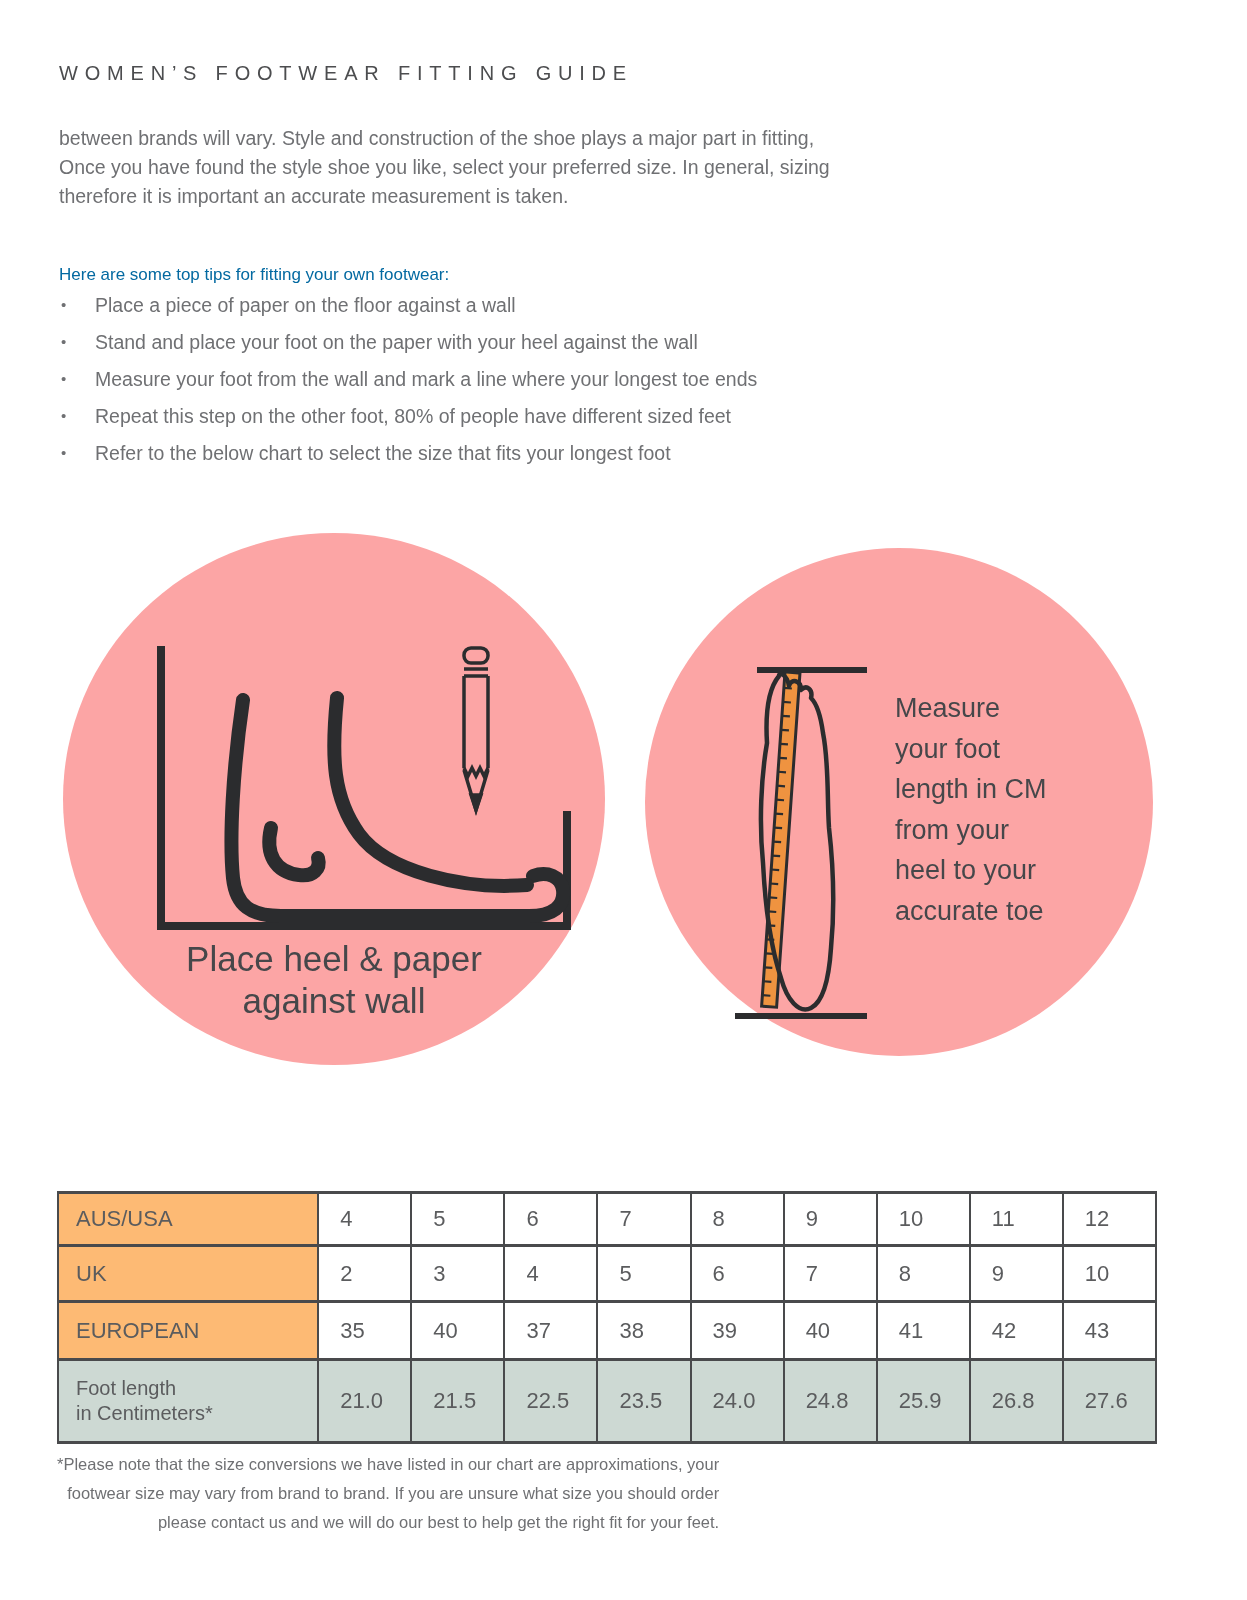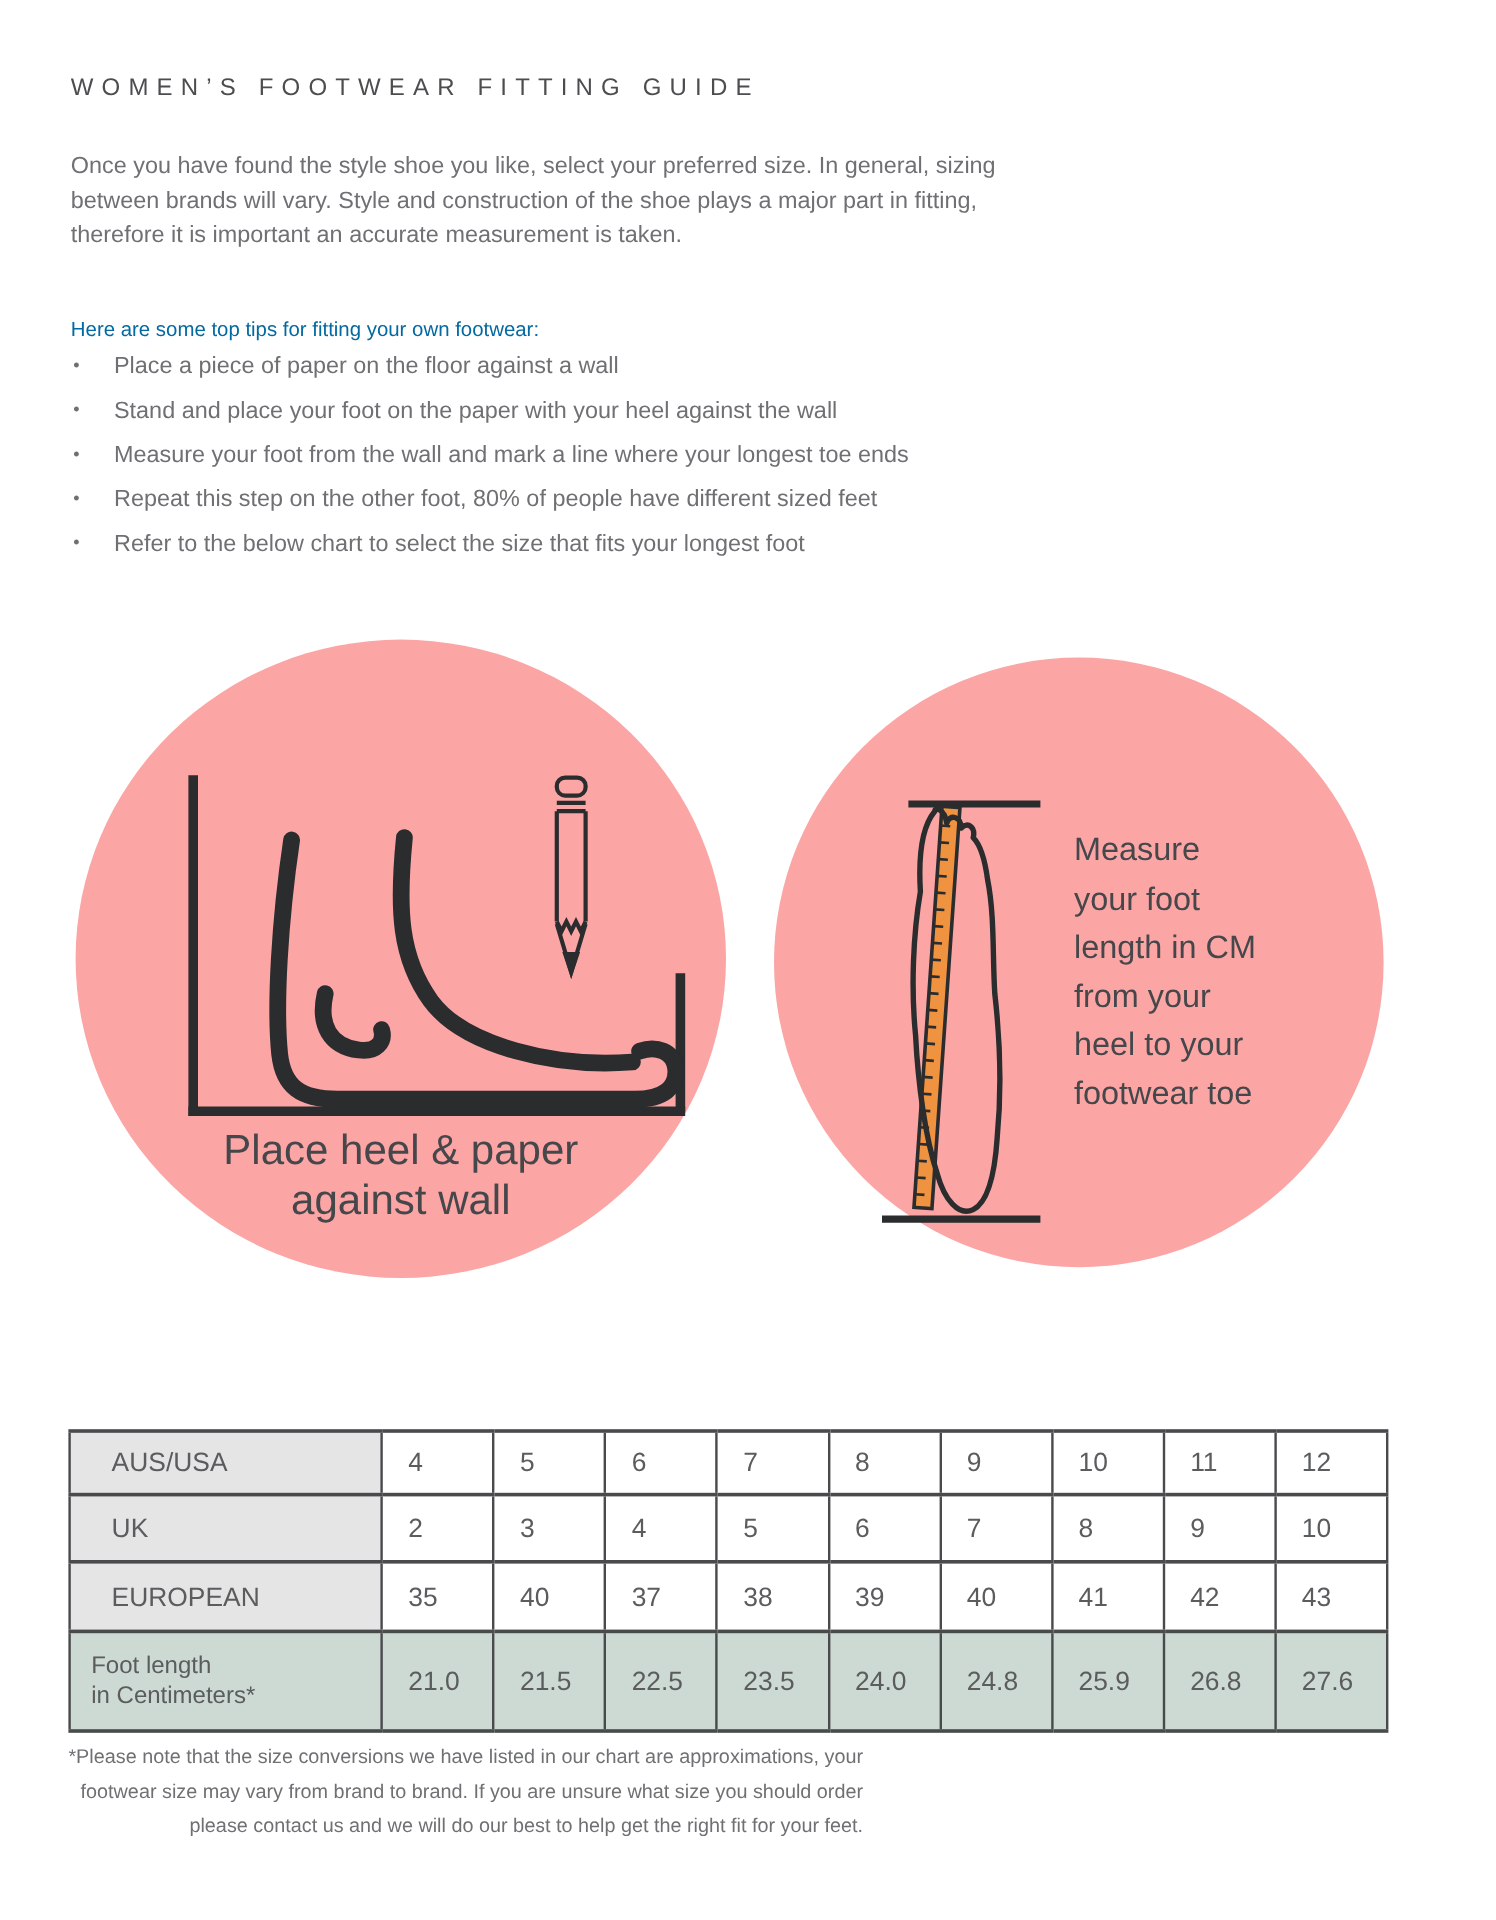--- a/index.html
+++ b/index.html
@@ -39,35 +39,35 @@
   .size-table td{
     border-top:3px solid #494a4c;border-bottom:3px solid #494a4c;
     border-left:2px solid #494a4c;border-right:2px solid #494a4c;
     font-size:22px;color:#5b5c5e;vertical-align:middle;
     padding:0 0 0 21px;background:#ffffff;
   }
   .size-table tr.r1 td{height:50px;}
   .size-table tr.r2 td{height:53px;}
   .size-table tr.r3 td{height:55px;}
   .size-table tr.r4 td{height:80px;}
-  .size-table td.label{background:#e5e5e5;padding-left:34px;}
+  .size-table td.label{background:#fdba74;padding-left:17px;}
   .size-table tr.sage td{background:#cdd9d3;}
   .size-table td.label2{background:#cdd9d3;font-size:20px;line-height:25px;padding-left:17px;}
   .footnote{position:absolute;left:57px;top:1450px;font-size:16.5px;line-height:29px;color:#6f7073;text-align:right;}
 </style>
 </head>
 <body>
 
 <div class="page">
 
   <div class="title">WOMEN’S FOOTWEAR FITTING GUIDE</div>
 
   <div class="intro">
+    <div>between brands will vary. Style and construction of the shoe plays a major part in fitting,</div>
     <div>Once you have found the style shoe you like, select your preferred size. In general, sizing</div>
-    <div>between brands will vary. Style and construction of the shoe plays a major part in fitting,</div>
     <div>therefore it is important an accurate measurement is taken.</div>
   </div>
 
   <div class="tips-head">Here are some top tips for fitting your own footwear:</div>
 
   <ul class="tips">
     <li>
       <span class="dot">•</span>
       <span>Place a piece of paper on the floor against a wall</span>
       </li>
@@ -129,21 +129,21 @@
       </g>
 
       <path class="ink" stroke-width="4.5" stroke-linejoin="round" stroke-linecap="round" d="M52 28 C42 40 38 62 40 95 C34 130 32 175 36 215 C38 255 44 300 54 330 C60 352 72 366 84 360 C96 354 102 330 104 300 C108 258 106 215 102 180 C100 150 102 115 96 85 C94 70 90 56 84 50 C86 42 80 36 74 42 C74 32 64 30 62 38 C60 26 52 24 52 28 Z"></path>
     </svg>
     <div class="measure-text">
       <span>Measure</span>
       <span>your foot</span>
       <span>length in CM</span>
       <span>from your</span>
       <span>heel to your</span>
-      <span>footwear toe</span>
+      <span>accurate toe</span>
     </div>
   </div>
 
   <table class="size-table">
     <colgroup>
       <col style="width:260px">
       <col style="width:93px">
         <col style="width:93px">
         <col style="width:93px">
       <col style="width:93px">

